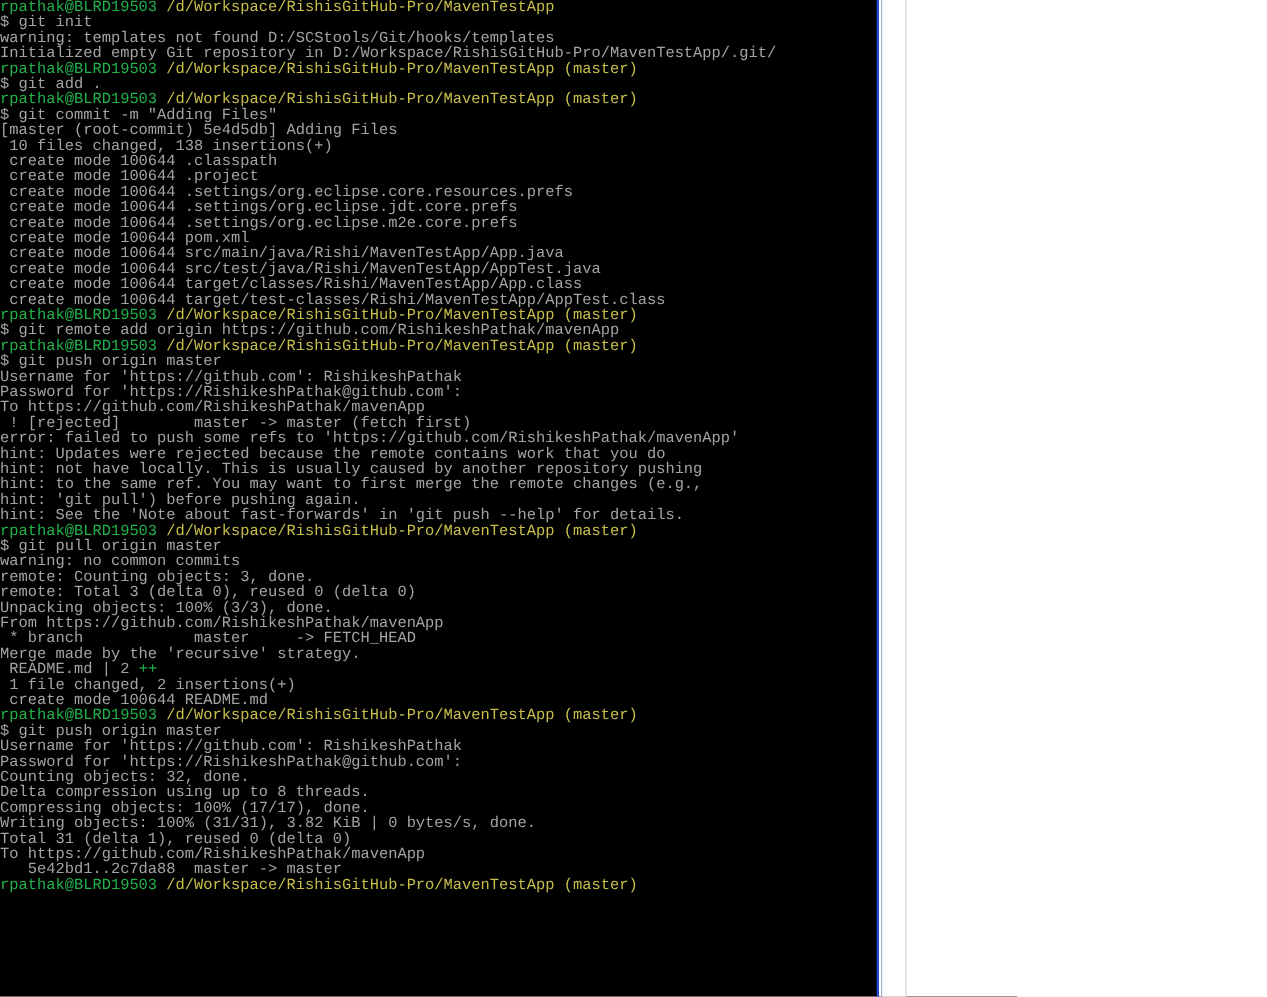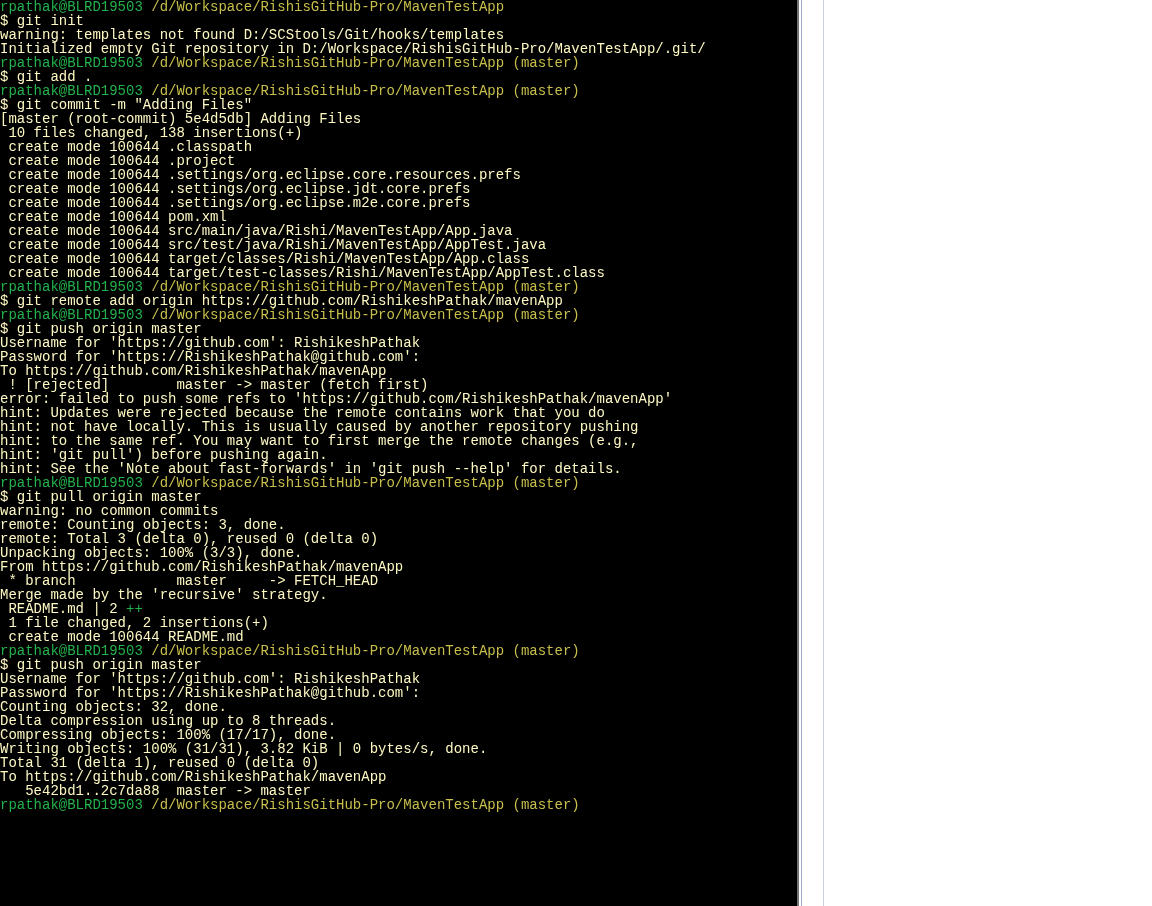--- a/index.html
+++ b/index.html
@@ -11,31 +11,31 @@
     font-family: "Consolas", "Courier New", monospace;
     font-size: 14px;
     line-height: 14px;
   }
   .terminal-wrap {
     width: 799px;
     height: 906px;
     background: #000000;
     overflow: hidden;
     position: relative;
-    border-right: 2px solid #737373;
+    border-right: 2px solid #1d4ed8;
   }
   .terminal {
     padding: 0 0 0 0;
     white-space: pre;
     color: #c0c0c0;
   }
   .line { display: block; }
   .user { color: #22b14c; }
   .path { color: #c8bf4b; }
-  .white { color: #fef9c3; }
+  .white { color: #a3a3a3; }
   .plus { color: #22b14c; }
   .sidebar-gap {
     position: absolute;
     left: 801px;
     top: 0;
     width: 23px;
     height: 100%;
     background: #ffffff;
     border-left: 1px solid #9aa8c7;
     border-right: 1px solid #c9cfd8;

